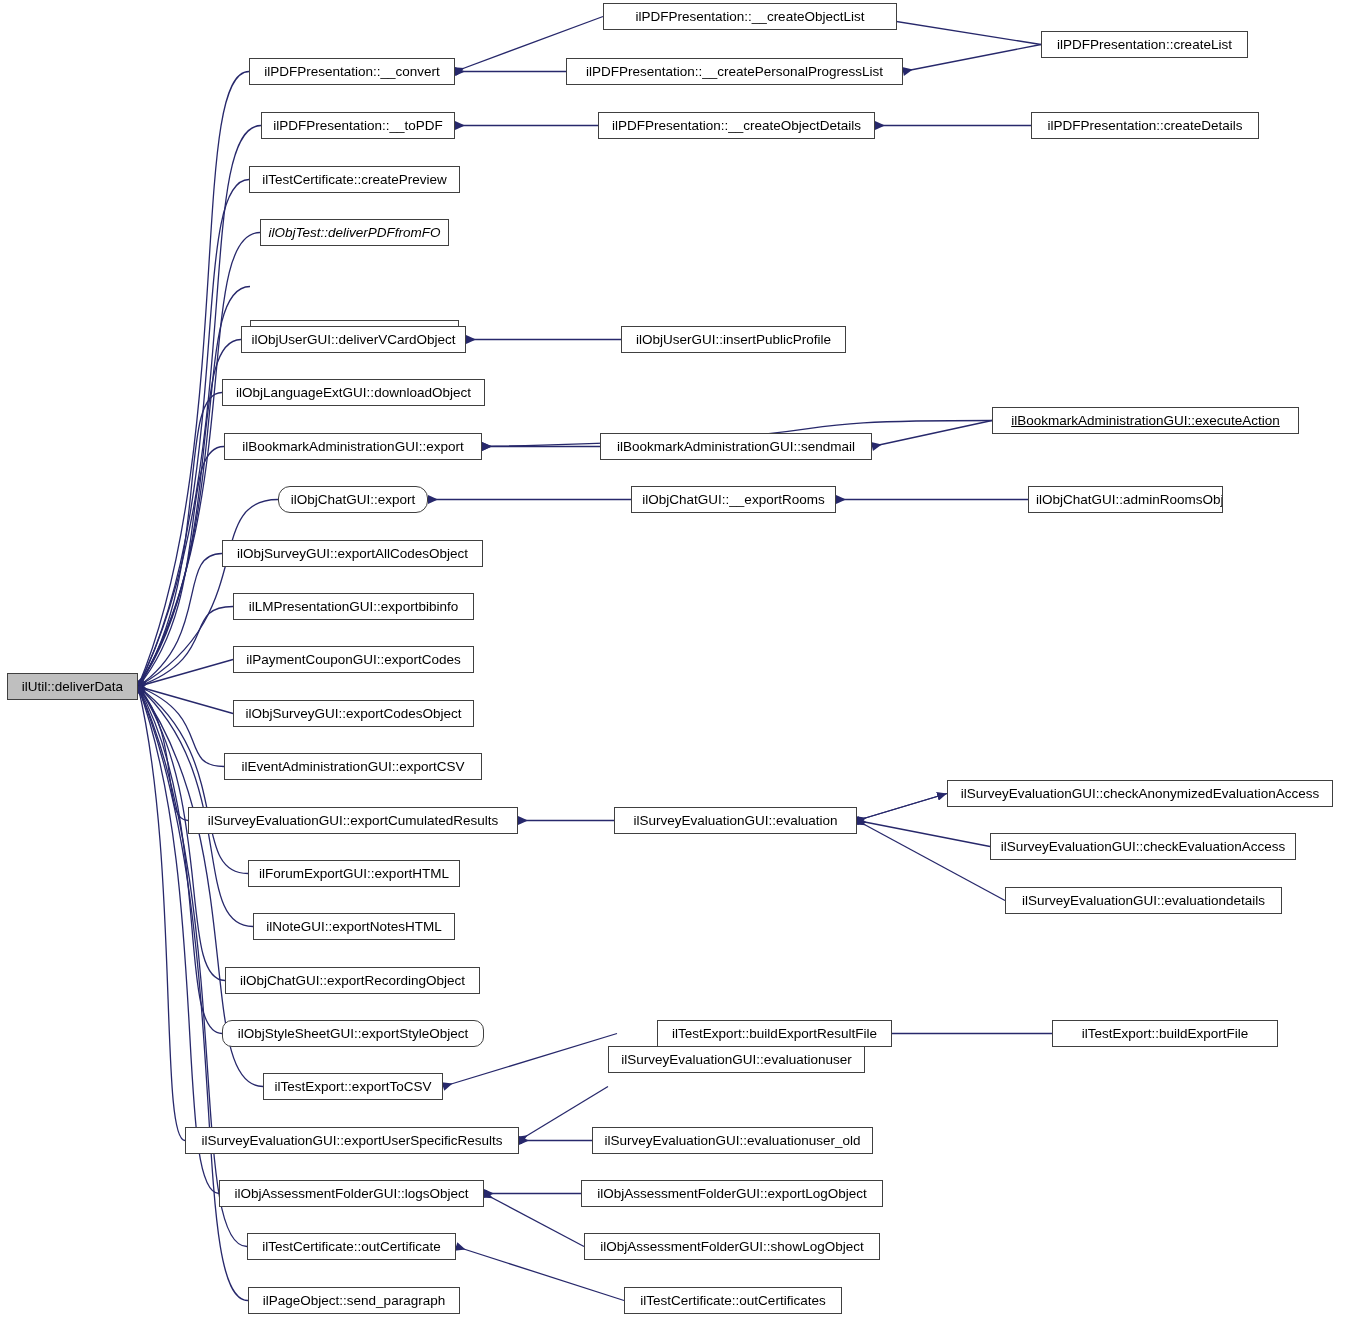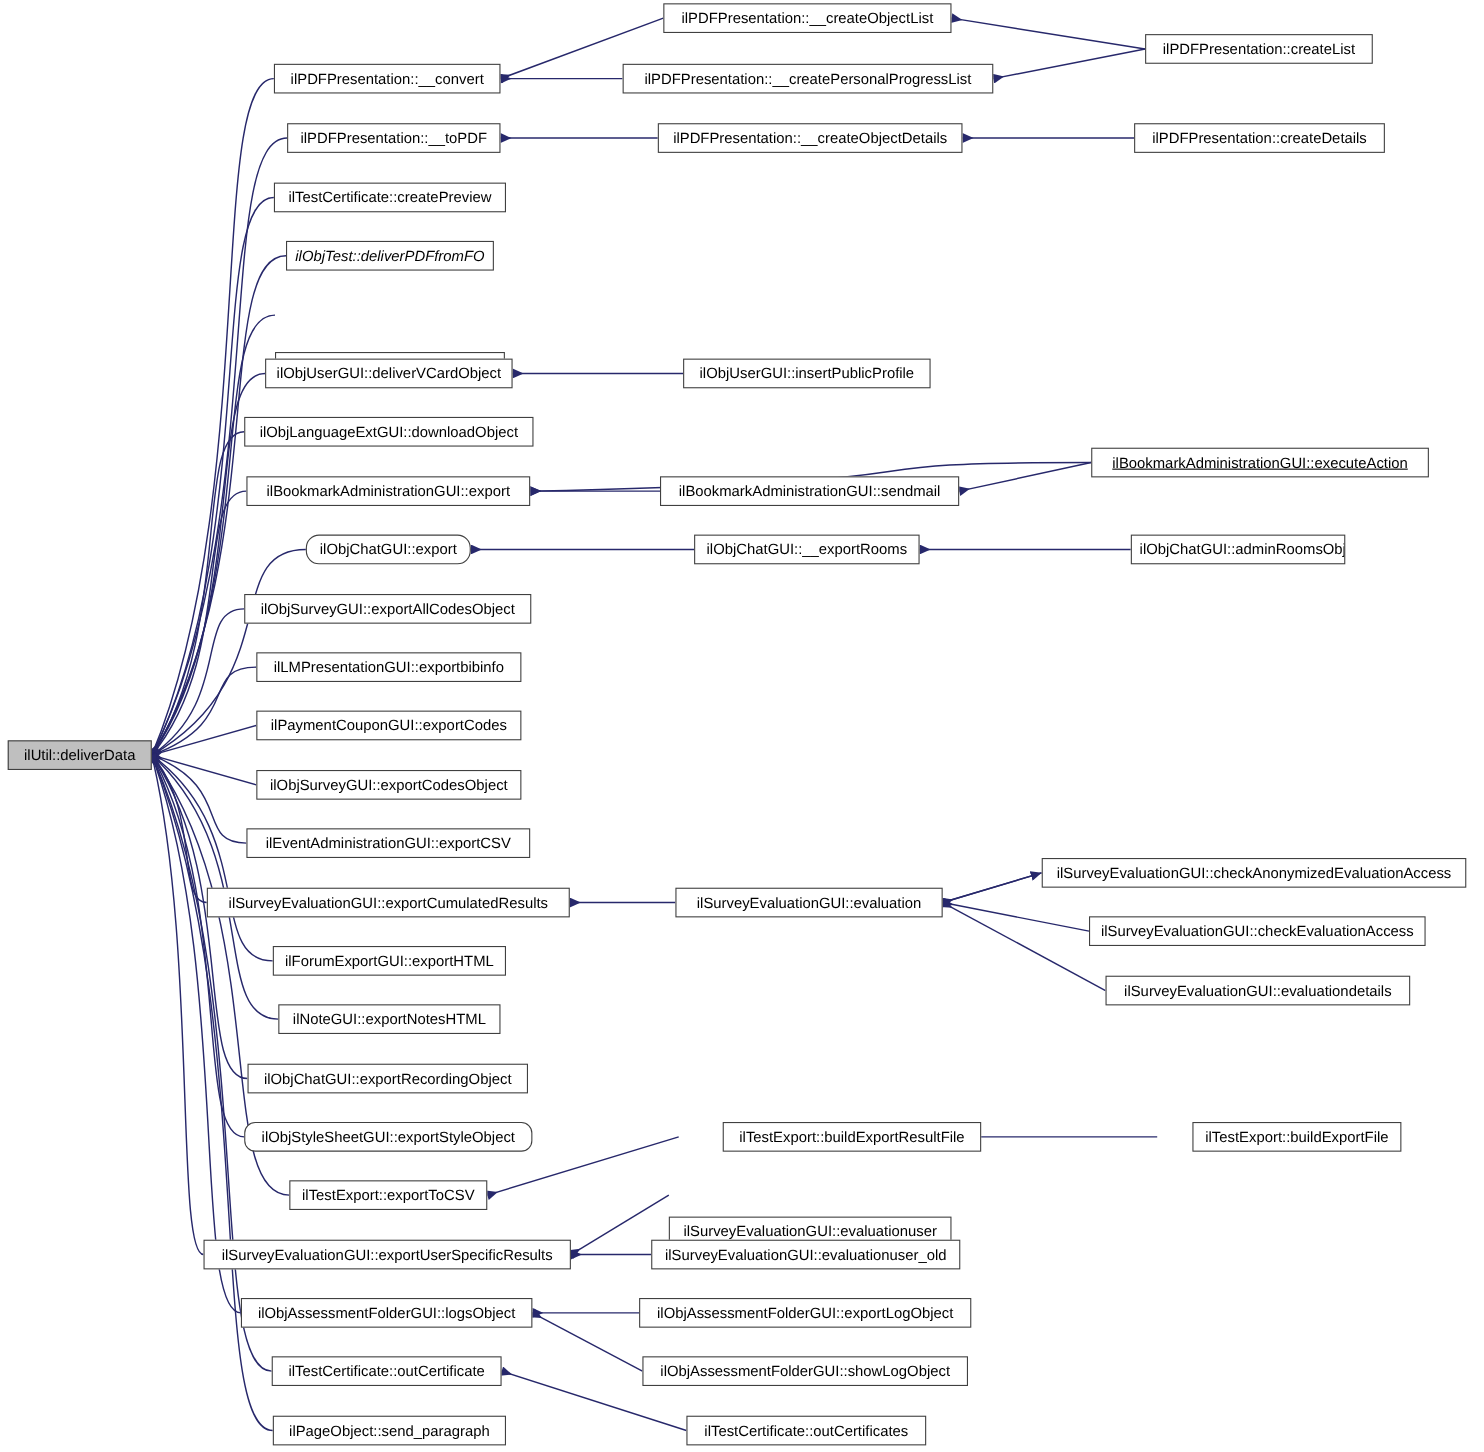--- a/index.html
+++ b/index.html
@@ -100,21 +100,21 @@
       <path d="M1052,1033.5 L852,1033.5" fill="none" stroke="#27286b" stroke-width="1.3" marker-end="url(#arrowL)"></path>
       <path d="M608,1086.5 L519,1140.5" fill="none" stroke="#27286b" stroke-width="1.3" marker-end="url(#arrowL)"></path>
       <path d="M592,1140.5 L519,1140.5" fill="none" stroke="#27286b" stroke-width="1.3" marker-end="url(#arrowL)"></path>
       <path d="M581,1193.5 L484,1193.5" fill="none" stroke="#27286b" stroke-width="1.3" marker-end="url(#arrowL)"></path>
       <path d="M584,1246.5 L484,1193.5" fill="none" stroke="#27286b" stroke-width="1.3" marker-end="url(#arrowL)"></path>
       <path d="M624,1300.5 L456,1246.5" fill="none" stroke="#27286b" stroke-width="1.3" marker-end="url(#arrowL)"></path>
     </svg>
   <div id="nodes">
       <div class="node root" style="left: 7px; top: 673px; width: 131px; height: 27px; line-height: 25px;">ilUtil::deliverData</div>
       <div class="node" style="left: 249px; top: 58px; width: 206px; height: 27px; line-height: 25px;">ilPDFPresentation::__convert</div>
-      <div class="node" style="left: 603px; top: 3px; width: 262px; height: 27px; line-height: 25px;">ilPDFPresentation::__createObjectList</div>
+      <div class="node" style="left: 603px; top: 3px; width: 294px; height: 27px; line-height: 25px;">ilPDFPresentation::__createObjectList</div>
       <div class="node" style="left: 566px; top: 58px; width: 337px; height: 27px; line-height: 25px;">ilPDFPresentation::__createPersonalProgressList</div>
       <div class="node" style="left: 1041px; top: 31px; width: 207px; height: 27px; line-height: 25px;">ilPDFPresentation::createList</div>
       <div class="node" style="left: 261px; top: 112px; width: 194px; height: 27px; line-height: 25px;">ilPDFPresentation::__toPDF</div>
       <div class="node" style="left: 598px; top: 112px; width: 277px; height: 27px; line-height: 25px;">ilPDFPresentation::__createObjectDetails</div>
       <div class="node" style="left: 1031px; top: 112px; width: 228px; height: 27px; line-height: 25px;">ilPDFPresentation::createDetails</div>
       <div class="node" style="left: 249px; top: 166px; width: 211px; height: 27px; line-height: 25px;">ilTestCertificate::createPreview</div>
       <div class="node" style="left: 260px; top: 219px; width: 189px; height: 27px; line-height: 25px; font-style: italic;">ilObjTest::deliverPDFfromFO</div>
       <div class="node" style="left: 250px; top: 273px; width: 209px; height: 27px; line-height: 25px; margin-top: 47px;">ilObjSurvey::deliverPDFfromFO</div>
       <div class="node" style="left: 241px; top: 326px; width: 225px; height: 27px; line-height: 25px;">ilObjUserGUI::deliverVCardObject</div>
       <div class="node" style="left: 621px; top: 326px; width: 225px; height: 27px; line-height: 25px;">ilObjUserGUI::insertPublicProfile</div>
@@ -133,23 +133,23 @@
       <div class="node" style="left: 188px; top: 807px; width: 330px; height: 27px; line-height: 25px;">ilSurveyEvaluationGUI::exportCumulatedResults</div>
       <div class="node" style="left: 614px; top: 807px; width: 243px; height: 27px; line-height: 25px;">ilSurveyEvaluationGUI::evaluation</div>
       <div class="node" style="left: 947px; top: 780px; width: 386px; height: 27px; line-height: 25px;">ilSurveyEvaluationGUI::checkAnonymizedEvaluationAccess</div>
       <div class="node" style="left: 990px; top: 833px; width: 306px; height: 27px; line-height: 25px;">ilSurveyEvaluationGUI::checkEvaluationAccess</div>
       <div class="node" style="left: 1005px; top: 887px; width: 277px; height: 27px; line-height: 25px;">ilSurveyEvaluationGUI::evaluationdetails</div>
       <div class="node" style="left: 248px; top: 860px; width: 212px; height: 27px; line-height: 25px;">ilForumExportGUI::exportHTML</div>
       <div class="node" style="left: 253px; top: 913px; width: 202px; height: 27px; line-height: 25px;">ilNoteGUI::exportNotesHTML</div>
       <div class="node" style="left: 225px; top: 967px; width: 255px; height: 27px; line-height: 25px;">ilObjChatGUI::exportRecordingObject</div>
       <div class="node" style="left: 222px; top: 1020px; width: 262px; height: 27px; line-height: 25px; border-radius: 10px;">ilObjStyleSheetGUI::exportStyleObject</div>
       <div class="node" style="left: 617px; top: 1020px; width: 235px; height: 27px; line-height: 25px; margin-left: 40px;">ilTestExport::buildExportResultFile</div>
-      <div class="node" style="left: 1084px; top: 1020px; width: 190px; height: 27px; line-height: 25px;">ilTestExport::buildExportFile</div>
+      <div class="node" style="left: 1052px; top: 1020px; width: 226px; height: 27px; line-height: 25px;">ilTestExport::buildExportFile</div>
       <div class="node" style="left: 263px; top: 1073px; width: 180px; height: 27px; line-height: 25px;">ilTestExport::exportToCSV</div>
-      <div class="node" style="left: 608px; top: 1106px; width: 257px; height: 27px; line-height: 25px;">ilSurveyEvaluationGUI::evaluationuser</div>
+      <div class="node" style="left: 608px; top: 1046px; width: 257px; height: 27px; line-height: 25px;">ilSurveyEvaluationGUI::evaluationuser</div>
       <div class="node" style="left: 185px; top: 1127px; width: 334px; height: 27px; line-height: 25px;">ilSurveyEvaluationGUI::exportUserSpecificResults</div>
       <div class="node" style="left: 592px; top: 1127px; width: 281px; height: 27px; line-height: 25px;">ilSurveyEvaluationGUI::evaluationuser_old</div>
       <div class="node" style="left: 219px; top: 1180px; width: 265px; height: 27px; line-height: 25px;">ilObjAssessmentFolderGUI::logsObject</div>
       <div class="node" style="left: 581px; top: 1180px; width: 302px; height: 27px; line-height: 25px;">ilObjAssessmentFolderGUI::exportLogObject</div>
       <div class="node" style="left: 247px; top: 1233px; width: 209px; height: 27px; line-height: 25px;">ilTestCertificate::outCertificate</div>
       <div class="node" style="left: 584px; top: 1233px; width: 296px; height: 27px; line-height: 25px;">ilObjAssessmentFolderGUI::showLogObject</div>
       <div class="node" style="left: 248px; top: 1287px; width: 212px; height: 27px; line-height: 25px;">ilPageObject::send_paragraph</div>
       <div class="node" style="left: 624px; top: 1287px; width: 218px; height: 27px; line-height: 25px;">ilTestCertificate::outCertificates</div>
     </div>
 </div>

